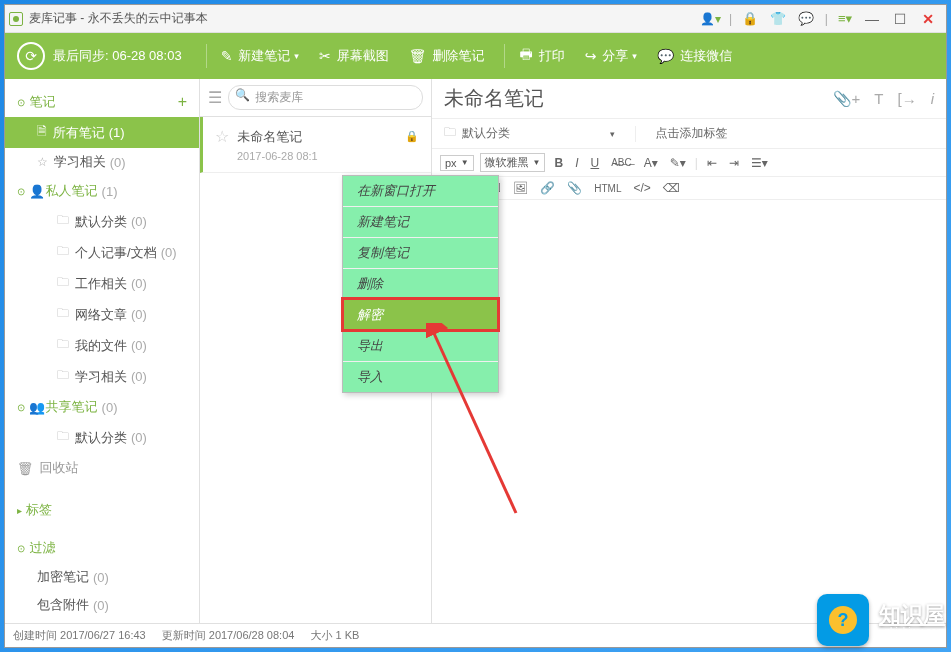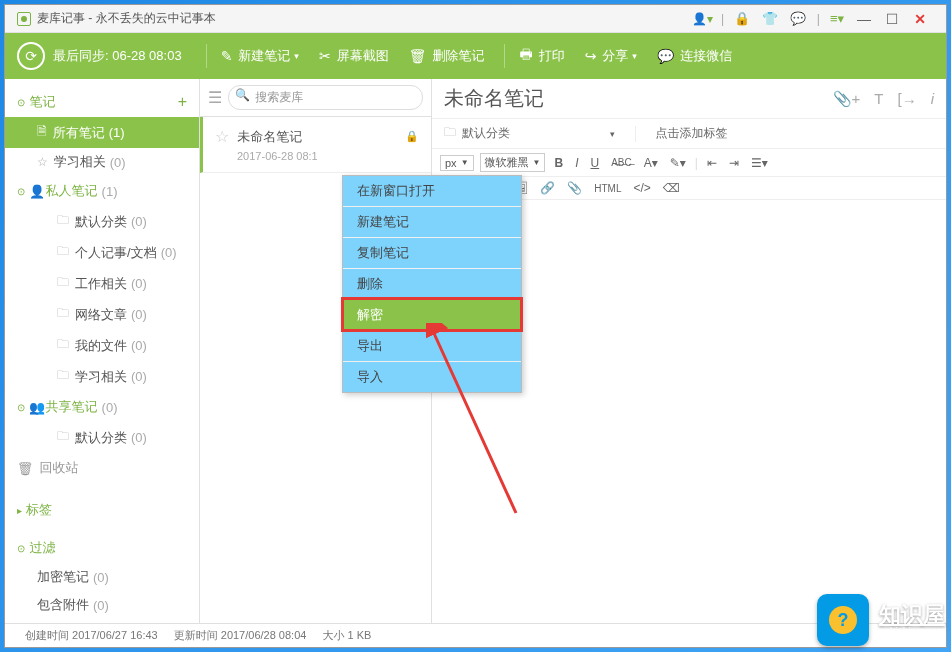--- a/index.html
+++ b/index.html
@@ -1,18 +1,18 @@
 <!DOCTYPE html>
 <html><head>
 <meta charset="utf-8">
 <style>
 * { margin: 0; padding: 0; box-sizing: border-box; font-family: "Microsoft YaHei", sans-serif; }
 body { background: linear-gradient(135deg, #1e88e5, #42a5f5); width: 951px; height: 652px; position: relative; overflow: hidden; }
 .window { position: absolute; top: 4px; left: 4px; right: 4px; bottom: 4px; background: #fff; border: 1px solid #999; display: flex; flex-direction: column; }
-.titlebar { height: 28px; background: #f5f5f5; display: flex; align-items: center; padding: 0 12px; font-size: 12px; color: #555; border-bottom: 1px solid #e0e0e0; }
+.titlebar { height: 28px; background: #f5f5f5; display: flex; align-items: center; padding: 0 4px; font-size: 12px; color: #555; border-bottom: 1px solid #e0e0e0; }
 .titlebar .logo { width: 14px; height: 14px; border: 1px solid #7cb342; border-radius: 2px; margin-right: 6px; display: flex; align-items: center; justify-content: center; }
 .titlebar .logo::before { content: ""; width: 6px; height: 6px; border-radius: 50%; background: #7cb342; }
 .titlebar .spacer { flex: 1; }
 .titlebar .user { color: #7cb342; margin-right: 4px; }
 .titlebar .icon { margin: 0 6px; color: #888; cursor: pointer; font-size: 13px; }
 .titlebar .sep { margin: 0 4px; color: #aaa; }
 .titlebar .min, .titlebar .max, .titlebar .close { width: 28px; text-align: center; font-size: 14px; color: #666; cursor: pointer; }
 .titlebar .close { color: #e53935; font-weight: bold; }
 .toolbar { height: 46px; background: #8bc34a; display: flex; align-items: center; padding: 0 12px; color: #fff; font-size: 13px; }
 .toolbar .sync { display: flex; align-items: center; margin-right: 24px; }
@@ -54,22 +54,22 @@
 .editor .cat-row .cat { display: flex; align-items: center; cursor: pointer; }
 .editor .cat-row .cat .ficon { margin-right: 6px; color: #aaa; }
 .editor .cat-row .cat .caret { margin-left: 100px; font-size: 9px; }
 .editor .cat-row .vsep2 { width: 1px; height: 16px; background: #eee; margin: 0 20px; }
 .editor .richbar { padding: 4px 8px; border-bottom: 1px solid #eee; display: flex; flex-wrap: wrap; gap: 6px; font-size: 12px; color: #555; align-items: center; }
 .editor .richbar .sel { border: 1px solid #ccc; padding: 1px 4px; display: flex; align-items: center; font-size: 11px; cursor: pointer; }
 .editor .richbar .sel .caret { margin-left: 4px; font-size: 8px; }
 .editor .richbar .rb { cursor: pointer; color: #666; padding: 0 3px; font-size: 12px; }
 .editor .richbar .rb.small { font-size: 10px; }
 .editor .content { flex: 1; background: #fff; }
-.statusbar { height: 24px; border-top: 1px solid #e0e0e0; display: flex; align-items: center; padding: 0 20px; font-size: 11px; color: #777; gap: 16px; }
-.context-menu { position: absolute; top: 175px; left: 342px; width: 180px; background: #7dd3fc; border: 1px solid #bbb; box-shadow: 2px 2px 6px rgba(0,0,0,0.2); font-size: 13px; z-index: 50; }
+.statusbar { height: 24px; border-top: 1px solid #e0e0e0; display: flex; align-items: center; padding: 0 8px; font-size: 11px; color: #777; gap: 16px; }
+.context-menu { position: absolute; top: 175px; left: 342px; width: 157px; background: #86efac; border: 1px solid #bbb; box-shadow: 2px 2px 6px rgba(0,0,0,0.2); font-size: 13px; z-index: 50; font-style: italic; }
 .context-menu .mitem { padding: 6px 14px; cursor: pointer; color: #444; border-top: 1px solid #f0f0f0; }
 .context-menu .mitem:first-child { border-top: none; }
 .context-menu .mitem.hl { background: #8bc34a; color: #fff; outline: 3px solid #e53935; outline-offset: -1px; position: relative; z-index: 2; }
 .arrow { position: absolute; top: 323px; left: 426px; z-index: 60; pointer-events: none; }
 .watermark { position: absolute; bottom: 6px; right: 6px; display: flex; align-items: center; z-index: 100; }
 .watermark .badge { width: 52px; height: 52px; background: #039be5; border-radius: 10px; display: flex; align-items: center; justify-content: center; color: #fff; font-size: 26px; margin-right: 10px; box-shadow: 0 2px 4px rgba(0,0,0,0.3); }
 .watermark .badge .q { background: #fbc02d; width: 28px; height: 28px; border-radius: 50%; display: flex; align-items: center; justify-content: center; color: #039be5; font-weight: bold; font-size: 18px; }
 .watermark .wtext { color: #fff; font-weight: bold; font-size: 22px; text-shadow: 0 1px 3px rgba(0,0,0,0.4); line-height: 1; text-decoration: underline; }
 .watermark .wsub { color: #fff; font-size: 10px; opacity: 0.9; text-align: right; }
 </style>

